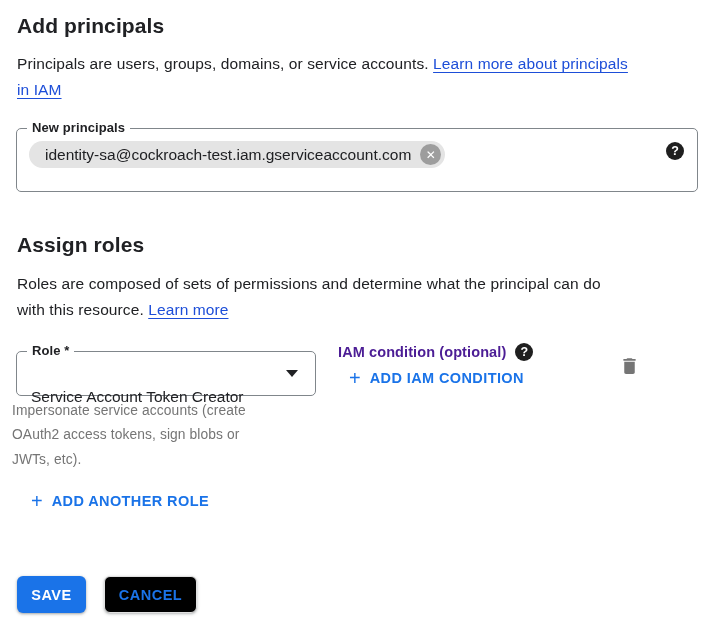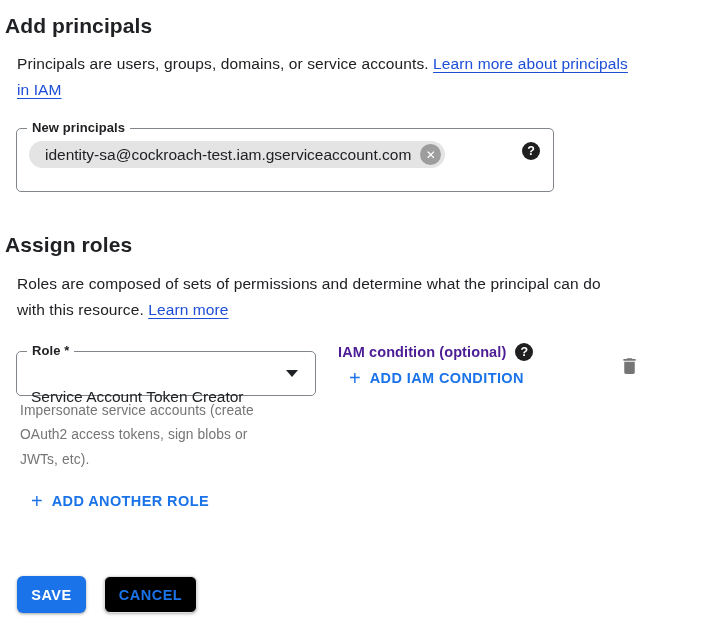--- a/index.html
+++ b/index.html
@@ -11,21 +11,21 @@
   }
   #root {
     position: relative;
     width: 713px;
     height: 629px;
     background: #fff;
     overflow: hidden;
   }
   .h-title {
     position: absolute;
-    left: 5px;
+    left: 17px;
     font-size: 21px;
     font-weight: 700;
     letter-spacing: 0.1px;
     color: #202124;
   }
   .body-text {
     position: absolute;
     left: 17px;
     font-size: 15.5px;
     line-height: 25.5px;
@@ -126,21 +126,21 @@
   }
   .caret-down {
     width: 0;
     height: 0;
     border-left: 6px solid transparent;
     border-right: 6px solid transparent;
     border-top: 7px solid #202124;
   }
   .helper-text {
     position: absolute;
-    left: 20px;
+    left: 12px;
     top: 399px;
     width: 300px;
     font-size: 13.8px;
     line-height: 24.3px;
     color: #757575;
     letter-spacing: 0.1px;
   }
   .helper-text span { display: block; }
   .iam-label-row {
     position: absolute;
@@ -221,21 +221,21 @@
 </style>
 </head>
 <body>
 
 <div id="root">
 
   <h1 class="h-title" style="top:14px">Add principals</h1>
 
   <p class="body-text" style="top:51px; width:680px"><span>Principals are users, groups, domains, or service accounts. </span><a class="link">Learn more about principals</a><br><a class="link">in IAM</a></p>
 
-  <div class="outlined-field" style="left:16px; top:128px; width:538px; height:64px">
+  <div class="outlined-field" style="left:16px; top:128px; width:682px; height:64px">
     <span class="field-label">New principals</span>
     <div class="chip">
       <span class="chip-text">identity-sa@cockroach-test.iam.gserviceaccount.com</span>
       <span class="chip-x">
           <span>✕</span>
         </span>
     </div>
     <span class="help-circle principals-help">
         <span>?</span>
       </span>

